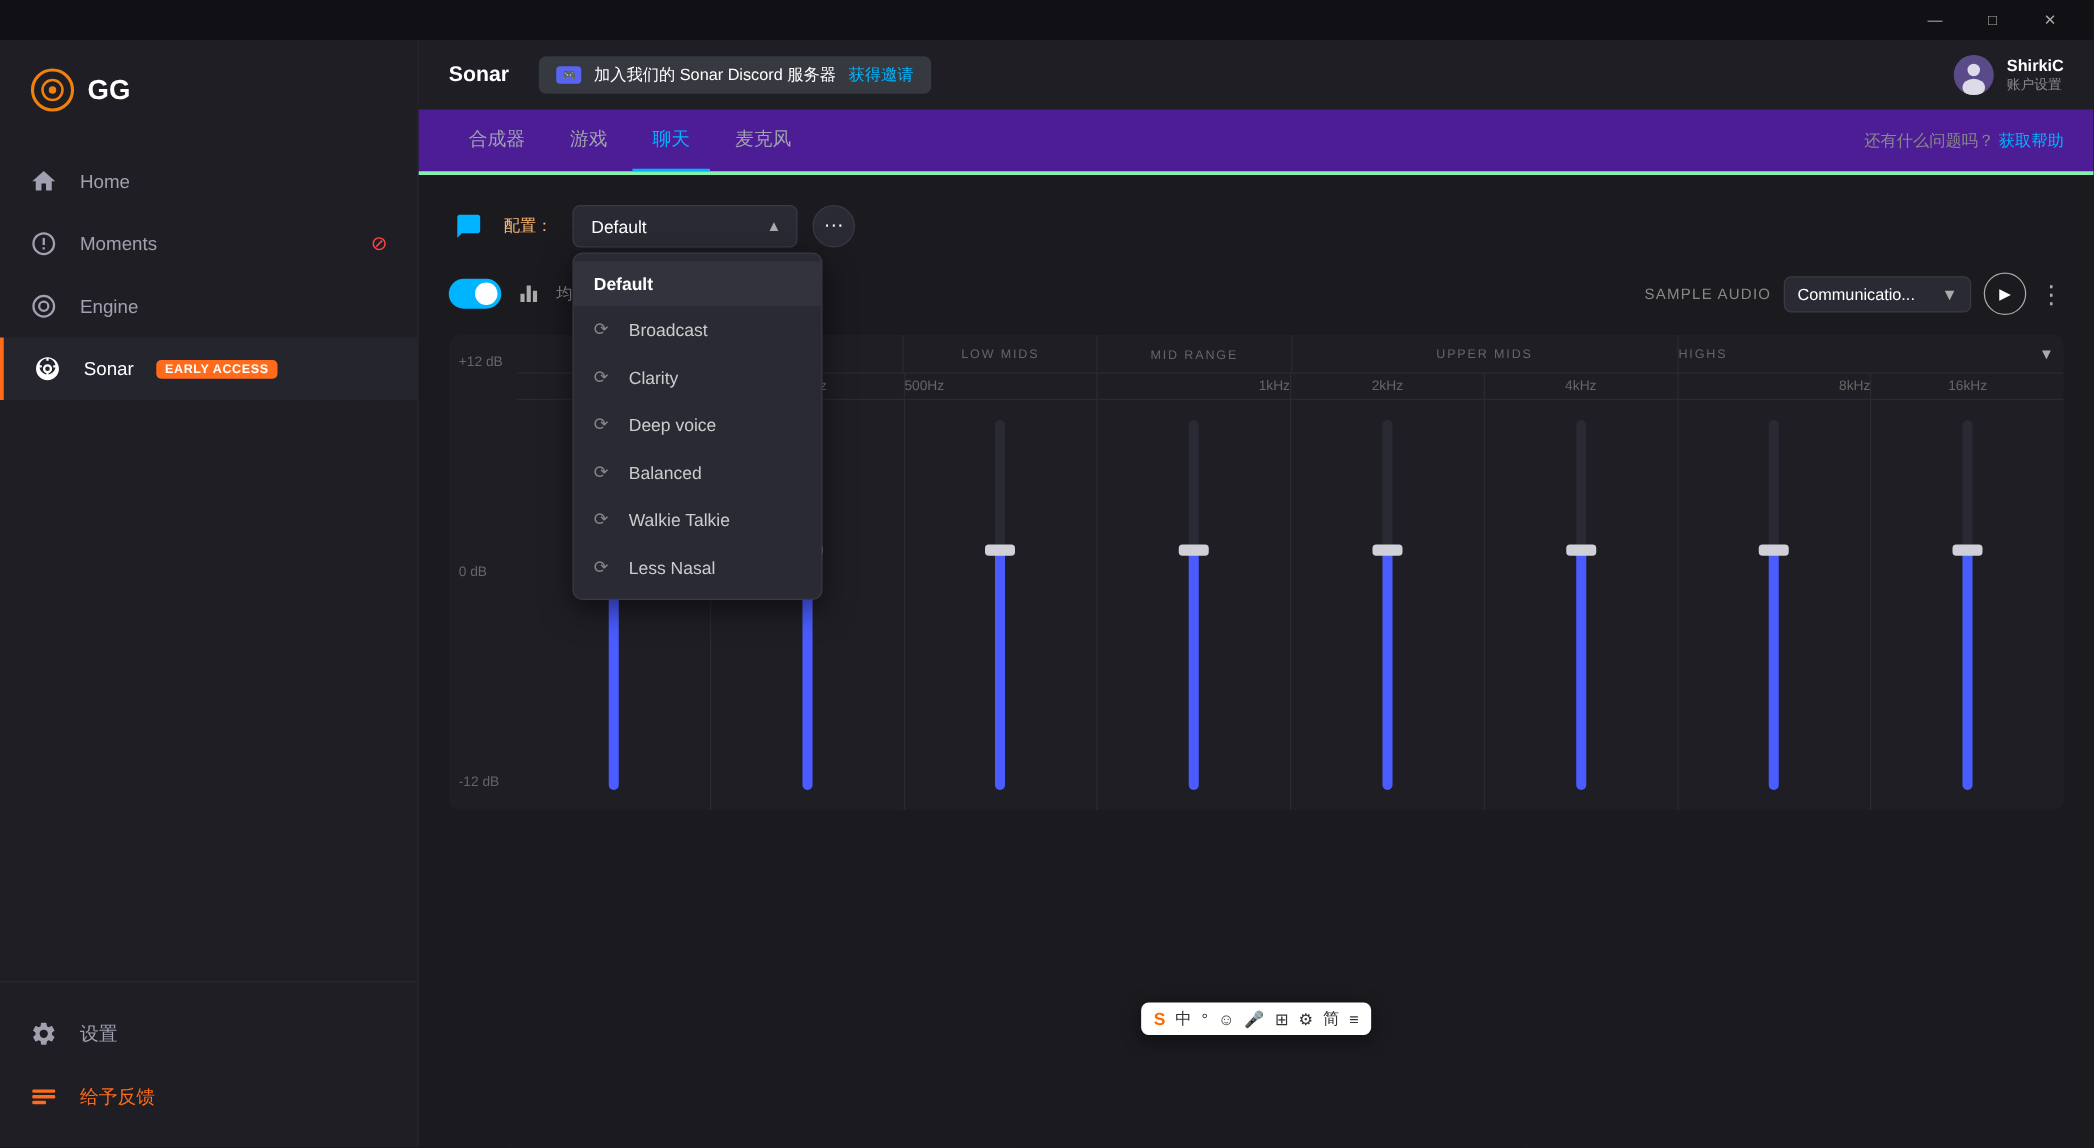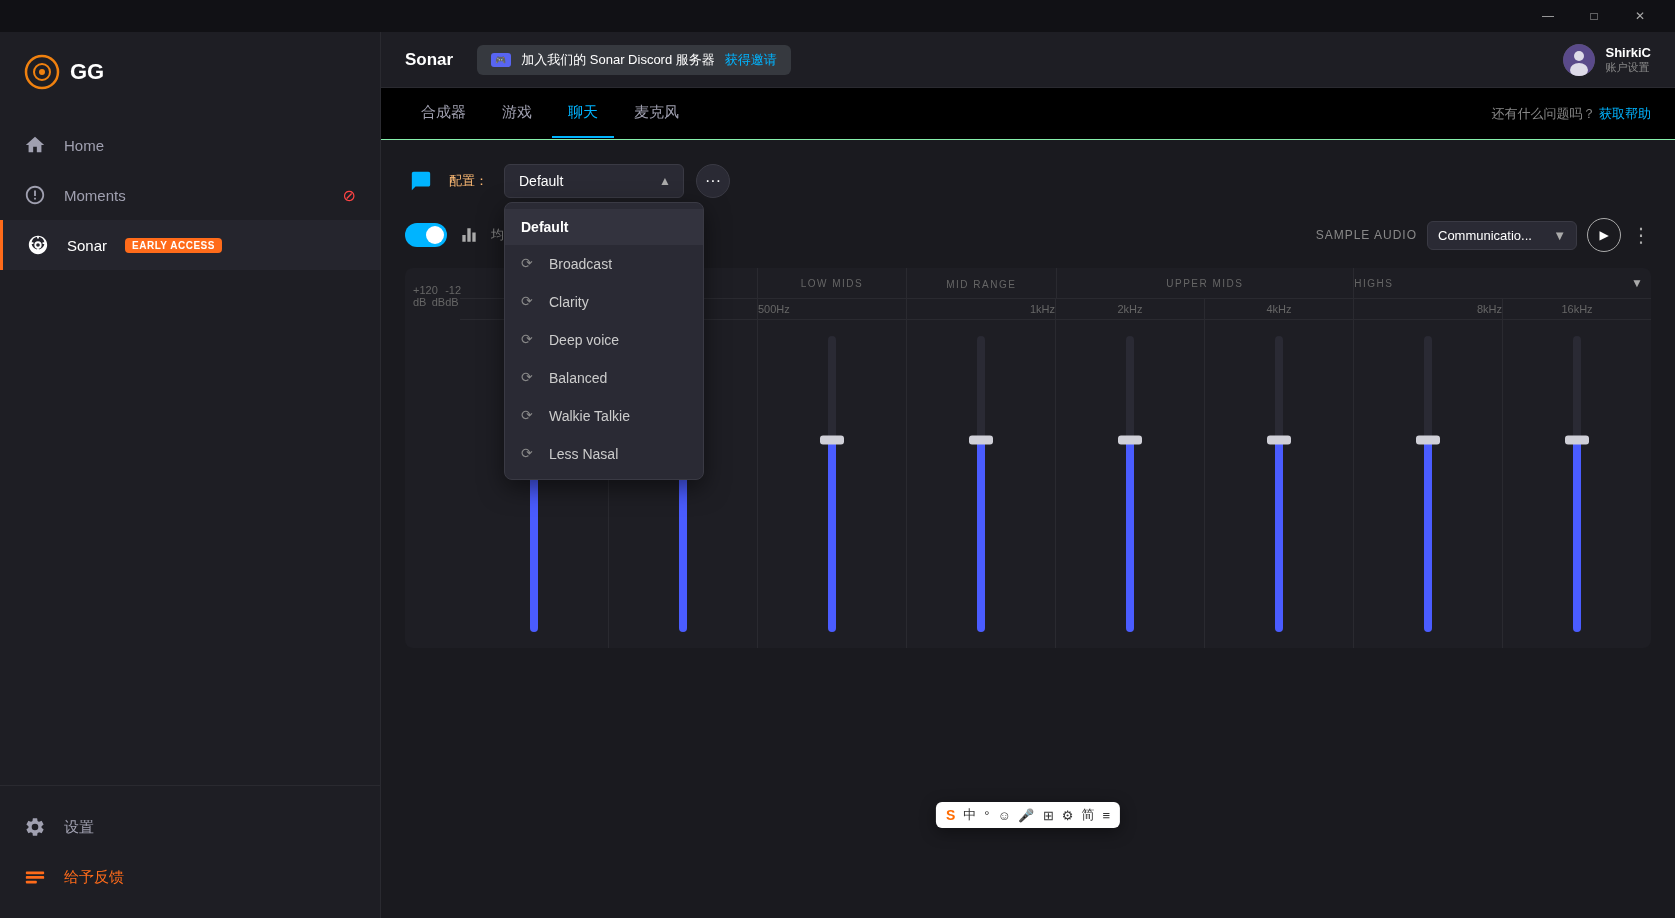--- a/index.html
+++ b/index.html
@@ -13,21 +13,21 @@
     .titlebar-btn {
       width: 46px; height: 32px; display: flex; align-items: center; justify-content: center;
       color: #aaa; font-size: 12px; cursor: pointer; user-select: none;
     }
 
     
     .app { display: flex; flex: 1; overflow: hidden; }
 
     
     .sidebar {
-      width: 381px; background: #1e1e24; display: flex; flex-direction: column;
+      width: 335px; background: #1e1e24; display: flex; flex-direction: column;
       border-right: 1px solid #2a2a30; flex-shrink: 0;
     }
     .sidebar-logo {
       display: flex; align-items: center; padding: 22px 24px; gap: 10px;
     }
     .logo-icon {
       width: 36px; height: 36px;
     }
     .logo-text {
       font-size: 22px; font-weight: 700; color: #fff;
@@ -70,21 +70,21 @@
     .discord-link { color: #00b4ff; cursor: pointer; }
     .header-right { margin-left: auto; display: flex; align-items: center; gap: 12px; }
     .user-info { display: flex; align-items: center; gap: 10px; cursor: pointer; }
     .avatar { width: 32px; height: 32px; border-radius: 50%; background: #555; overflow: hidden; display: flex; align-items: center; justify-content: center; font-size: 14px; }
     .username { font-size: 13px; font-weight: 600; }
     .account-settings { font-size: 11px; color: #888; }
 
     
     .tabbar {
       display: flex; align-items: center; padding: 0 24px;
-      border-bottom: 1px solid #86efac; background: #000000; flex-shrink: 0;
+      border-bottom: 3px solid #86efac; background: #4c1d95; flex-shrink: 0;
       height: 52px;
     }
     .tab {
       padding: 14px 16px; font-size: 15px; color: #a0a0b0; cursor: pointer;
       border-bottom: 2px solid transparent; margin-right: 4px; position: relative;
     }
     .tab.active { color: #00b4ff; border-bottom: 2px solid #00b4ff; }
     .help-link { margin-left: auto; font-size: 13px; color: #888; }
     .help-link a { color: #00b4ff; text-decoration: none; }
 
@@ -148,21 +148,21 @@
       color: #fff; font-size: 13px; padding: 6px 10px; min-width: 150px;
       display: flex; align-items: center; justify-content: space-between;
     }
     .play-btn {
       width: 34px; height: 34px; border-radius: 50%; border: 1.5px solid #aaa;
       display: flex; align-items: center; justify-content: center; cursor: pointer; color: #fff;
       font-size: 12px;
     }
     .more-vert { font-size: 20px; color: #aaa; cursor: pointer; }
     .db-labels {
-      display: flex; justify-content: space-between;
+      display: flex; flex-direction: column; justify-content: space-between;
       padding: 16px 8px; height: 100%; color: #666; font-size: 11px; width: 55px; flex-shrink: 0;
     }
 
     
     .input-toolbar {
       position: absolute; bottom: 90px; left: 50%; transform: translateX(-50%);
       background: #fff; border-radius: 6px; padding: 4px 10px;
       display: flex; align-items: center; gap: 8px; box-shadow: 0 4px 16px rgba(0,0,0,0.4);
       z-index: 50; white-space: nowrap;
     }
@@ -201,20 +201,26 @@
       </div>
 
       <div class="nav-item">
         <svg class="nav-icon" viewBox="0 0 24 24" fill="currentColor">
           <path d="M12 2C6.48 2 2 6.48 2 12s4.48 10 10 10 10-4.48 10-10S17.52 2 12 2zm0 18c-4.41 0-8-3.59-8-8s3.59-8 8-8 8 3.59 8 8-3.59 8-8 8zm-1-5h2v2h-2zm0-8h2v6h-2z"></path>
         </svg>
         <span>Moments</span>
         <span class="badge moments-badge">⊘</span>
       </div>
 
+      <div class="nav-item">
+        <svg class="nav-icon" viewBox="0 0 24 24" fill="currentColor">
+          <path d="M12 2a10 10 0 100 20A10 10 0 0012 2zm0 2a8 8 0 110 16A8 8 0 0112 4zm0 3a5 5 0 100 10A5 5 0 0012 7zm0 2a3 3 0 110 6 3 3 0 010-6z"></path>
+        </svg>
+        <span>Engine</span>
+      </div>
 
 
       <div class="nav-item active">
         <svg class="nav-icon" viewBox="0 0 24 24" fill="currentColor">
           <path d="M12 2C6.48 2 2 6.48 2 12s4.48 10 10 10 10-4.48 10-10S17.52 2 12 2zm1 14.93V15h-2v1.93C7.94 16.45 5.55 14.06 5.07 11H7V9H5.07C5.55 5.94 7.94 3.55 11 3.07V5h2V3.07C16.06 3.55 18.45 5.94 18.93 9H17v2h1.93c-.48 3.06-2.87 5.45-5.93 5.93zM12 8a4 4 0 100 8 4 4 0 000-8zm0 6a2 2 0 110-4 2 2 0 010 4z"></path>
         </svg>
         <span>Sonar</span>
         <span class="early-access-badge">EARLY ACCESS</span>
       </div>
     </nav>

